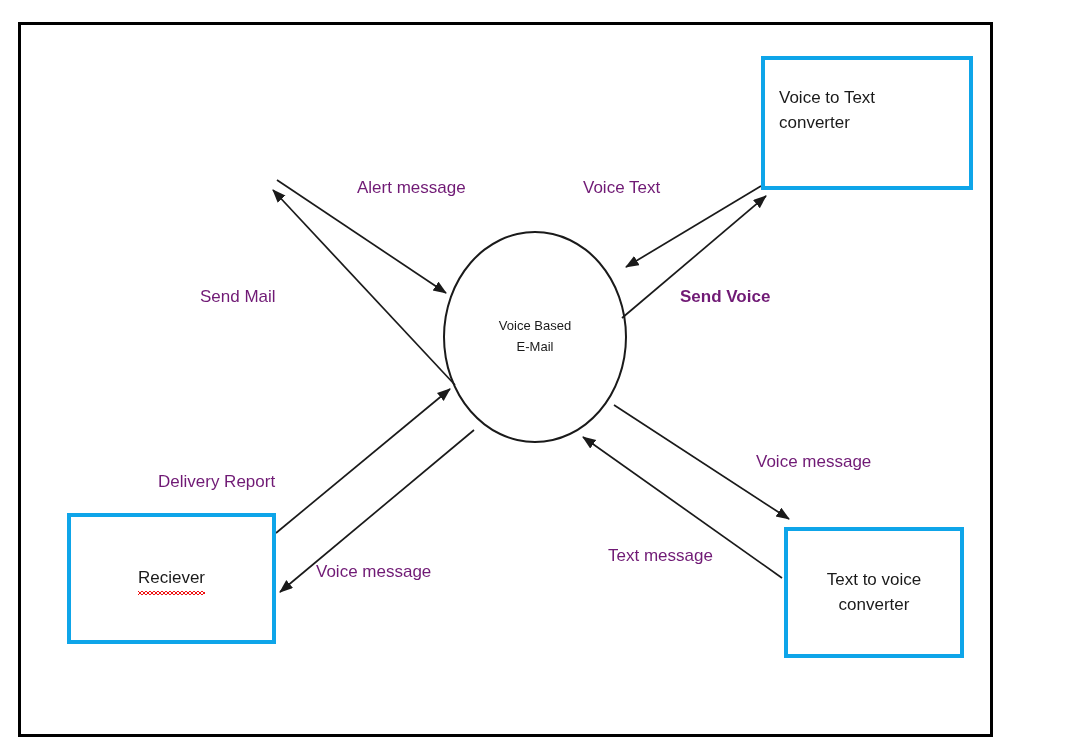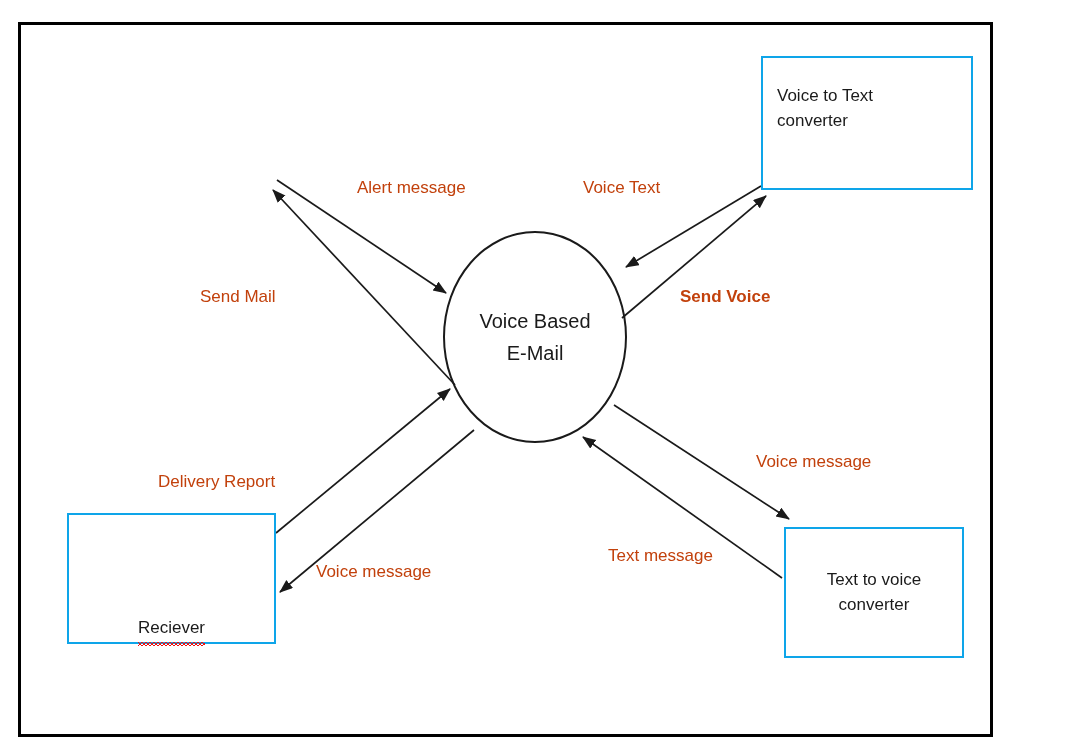--- a/index.html
+++ b/index.html
@@ -29,21 +29,21 @@
   }
   .svg-layer {
     position: absolute;
     left: 0;
     top: 0;
     width: 1071px;
     height: 752px;
   }
   .entity-box {
     position: absolute;
-    border: 2px solid #0ea5e9;
+    border: 4px solid #0ea5e9;
     background: #ffffff;
     box-sizing: border-box;
     display: flex;
     align-items: center;
     color: #1a1a1a;
     font-size: 17px;
     line-height: 1.45;
   }
   .entity-box.centered {
     justify-content: center;
@@ -58,21 +58,21 @@
     align-items: flex-start;
     padding-top: 26px;
   }
   #box-user {
     left: 62px;  top: 52px;  width: 213px; height: 132px;
   }
   #box-voice-to-text {
     left: 761px; top: 56px;  width: 212px; height: 134px;
   }
   #box-reciever {
-    left: 67px;  top: 513px; width: 209px; height: 131px; align-items: flex-end;
+    left: 67px;  top: 513px; width: 209px; height: 131px;
   }
   #box-text-to-voice {
     left: 784px; top: 527px; width: 180px; height: 131px;
   }
   .misspelled {
     position: relative;
     display: inline-block;
     padding-bottom: 1px;
   }
   .misspelled::after {
@@ -96,27 +96,27 @@
     height: 212px;
     border: 2px solid #1a1a1a;
     border-radius: 50%;
     background: transparent;
     box-sizing: border-box;
     display: flex;
     flex-direction: column;
     align-items: center;
     justify-content: center;
     color: #1a1a1a;
-    font-size: 20px;
+    font-size: 13px;
     line-height: 1.6;
     text-align: center;
   }
   .flow-label {
     position: absolute;
-    color: #c2410c;
+    color: #701a75;
     font-size: 17px;
     white-space: nowrap;
     background: transparent;
   }
 </style>
 </head>
 <body>
 
 <div id="canvas">
 

